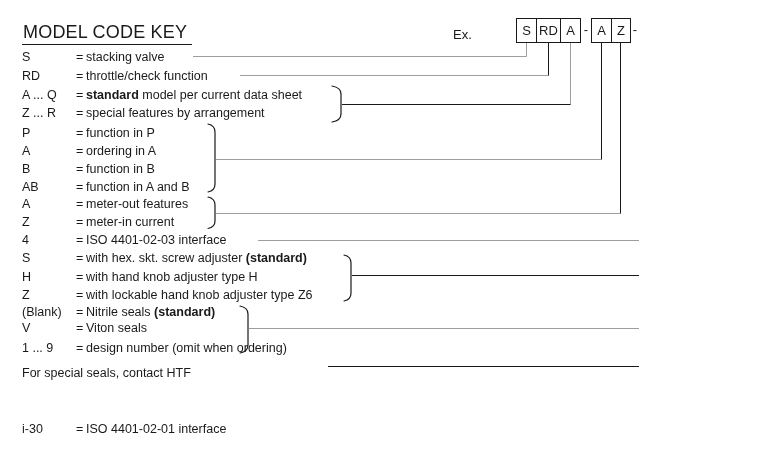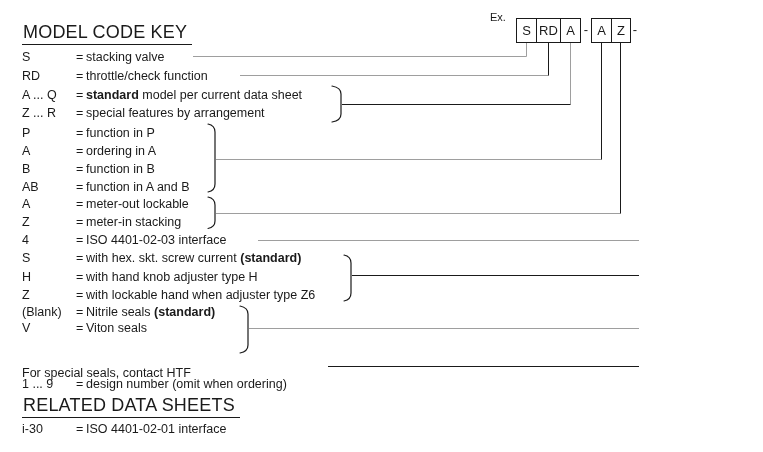--- a/index.html
+++ b/index.html
@@ -10,21 +10,21 @@
   .section-title{
     position:absolute;left:22px;font-size:18px;font-weight:400;
     line-height:18px;border-bottom:1.4px solid #1a1a1a;padding:0 5px 3px 1px;
     white-space:pre;letter-spacing:0.2px;
   }
   .row{position:absolute;left:22px;height:16px;line-height:16px;font-size:12.5px;white-space:pre;}
   .row .code{position:absolute;left:0;top:0;white-space:pre;}
   .row .eq{position:absolute;left:54px;top:0;}
   .row .desc{position:absolute;left:64px;top:0;white-space:pre;}
   .row .desc b{font-weight:700;}
-  .ex-label{position:absolute;left:453px;top:10px;font-size:11px;line-height:14px;margin-left:37px;}
+  .ex-label{position:absolute;left:453px;top:28px;font-size:13px;line-height:14px;}
   .cell{
     position:absolute;top:18px;height:25px;box-sizing:border-box;
     border:1px solid #1a1a1a;text-align:center;line-height:23px;font-size:13px;
     background:#ffffff;
   }
   .dash{position:absolute;top:18px;height:25px;line-height:23px;font-size:13px;text-align:center;}
   svg.wires{position:absolute;left:0;top:0;pointer-events:none;}
 </style>
 </head>
 <body>
@@ -104,58 +104,57 @@
   <div class="row" style="top:161px;">
     <span class="code">B</span><span class="eq">=</span>
     <span class="desc"><span>function in B</span><b></b><span></span></span>
   </div>
   <div class="row" style="top:179px;">
     <span class="code">AB</span><span class="eq">=</span>
     <span class="desc"><span>function in A and B</span><b></b><span></span></span>
   </div>
   <div class="row" style="top:196px;">
     <span class="code">A</span><span class="eq">=</span>
-    <span class="desc"><span>meter-out lockable</span><b></b><span></span></span>
+    <span class="desc"><span>meter-out features</span><b></b><span></span></span>
   </div>
   <div class="row" style="top:214px;">
     <span class="code">Z</span><span class="eq">=</span>
-    <span class="desc"><span>meter-in stacking</span><b></b><span></span></span>
+    <span class="desc"><span>meter-in current</span><b></b><span></span></span>
   </div>
   <div class="row" style="top:232px;">
     <span class="code">4</span><span class="eq">=</span>
     <span class="desc"><span>ISO 4401-02-03 interface</span><b></b><span></span></span>
   </div>
   <div class="row" style="top:250px;">
     <span class="code">S</span><span class="eq">=</span>
-    <span class="desc"><span>with hex. skt. screw current </span><b>(standard)</b><span></span></span>
+    <span class="desc"><span>with hex. skt. screw adjuster </span><b>(standard)</b><span></span></span>
   </div>
   <div class="row" style="top:269px;">
     <span class="code">H</span><span class="eq">=</span>
     <span class="desc"><span>with hand knob adjuster type H</span><b></b><span></span></span>
   </div>
   <div class="row" style="top:287px;">
     <span class="code">Z</span><span class="eq">=</span>
-    <span class="desc"><span>with lockable hand when adjuster type Z6</span><b></b><span></span></span>
+    <span class="desc"><span>with lockable hand knob adjuster type Z6</span><b></b><span></span></span>
   </div>
   <div class="row" style="top:304px;">
     <span class="code">(Blank)</span><span class="eq">=</span>
     <span class="desc"><span>Nitrile seals </span><b>(standard)</b><span></span></span>
   </div>
   <div class="row" style="top:320px;">
     <span class="code">V</span><span class="eq">=</span>
     <span class="desc"><span>Viton seals</span><b></b><span></span></span>
   </div>
   <div class="row" style="top:349px;margin-top:16px;">
     <span class="code">For special seals, contact HTF</span><span class="eq"></span>
     <span class="desc"><span></span><b></b><span></span></span>
   </div>
-  <div class="row" style="top:376px;">
+  <div class="row" style="top:340px;">
     <span class="code">1 ... 9</span><span class="eq">=</span>
     <span class="desc"><span>design number (omit when ordering)</span><b></b><span></span></span>
   </div>
 
-  <div class="section-title" style="top:396px;">RELATED DATA SHEETS</div>
   <div class="row" style="top:421px;">
     <span class="code">i-30</span><span class="eq">=</span>
     <span class="desc"><span>ISO 4401-02-01 interface</span><b></b><span></span></span>
   </div>
 
 </div>
 
 </body></html>

